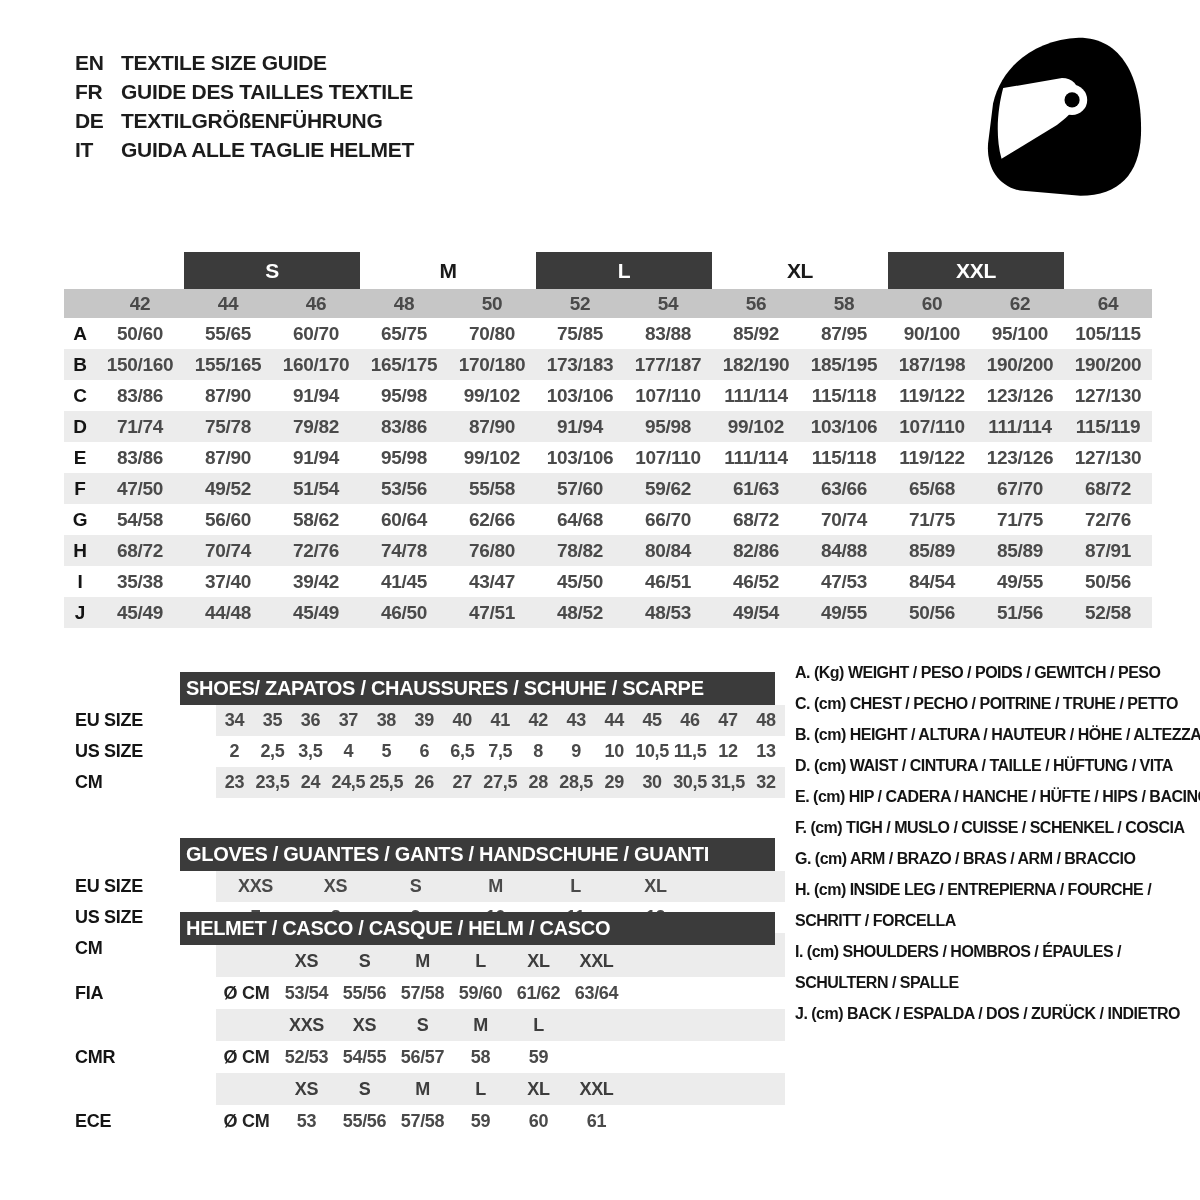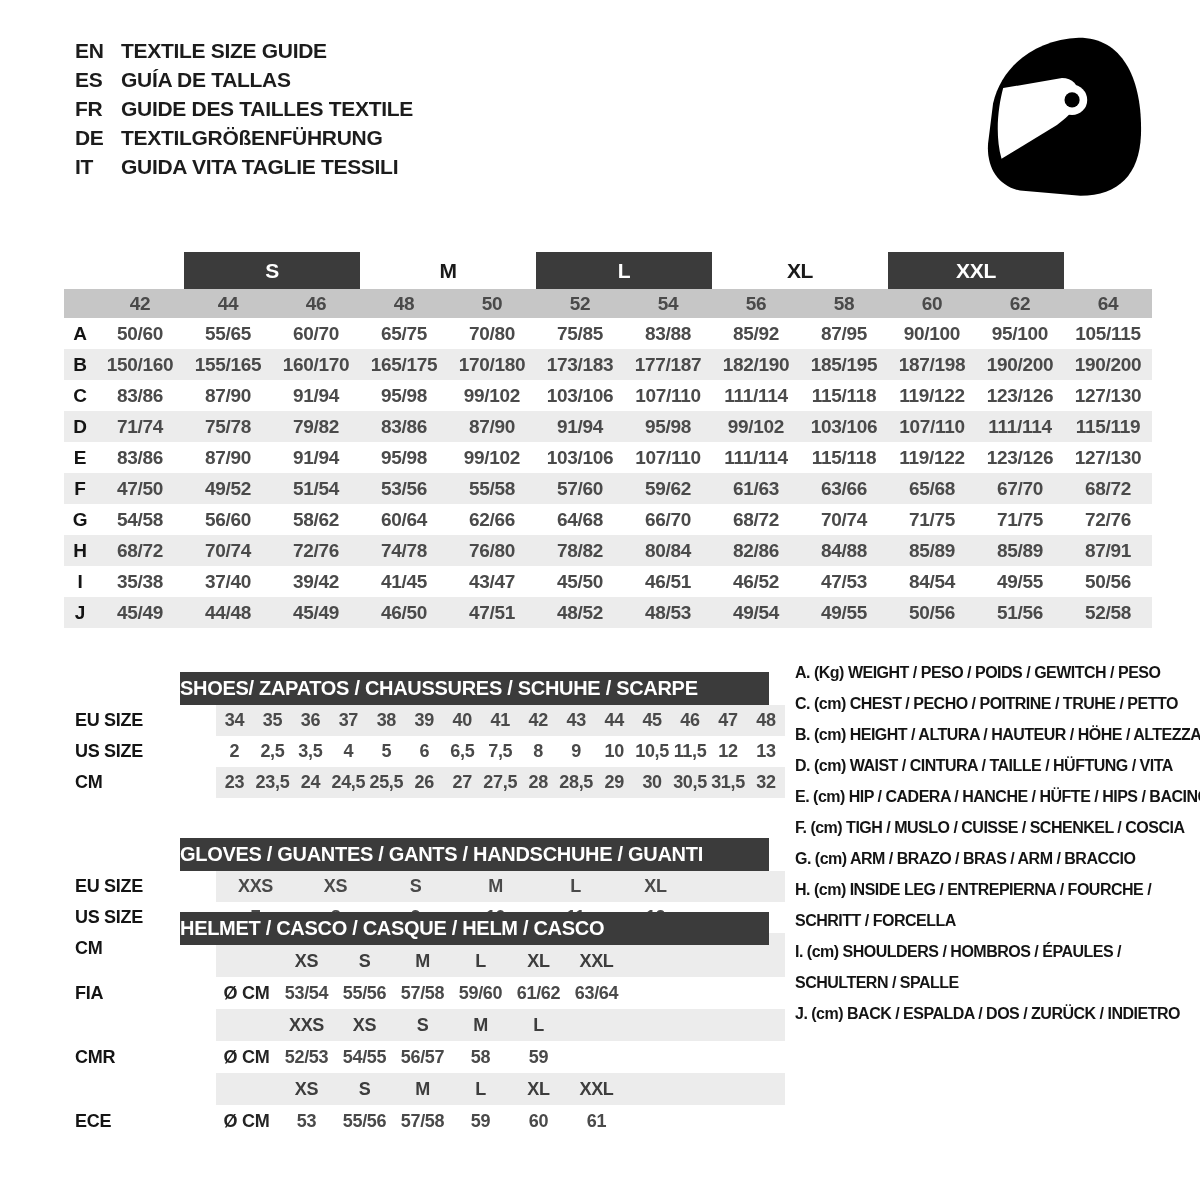--- a/index.html
+++ b/index.html
@@ -3,42 +3,42 @@
 <meta charset="utf-8">
 <style>
   html,body{margin:0;padding:0;}
   body{
     width:1200px;height:1200px;position:relative;background:#fff;
     font-family:"Liberation Sans",sans-serif;font-weight:bold;
     color:#1a1a1a;overflow:hidden;
     letter-spacing:-0.3px;
   }
   
-  .lang-block{position:absolute;left:75px;top:36px;}
+  .lang-block{position:absolute;left:75px;top:48px;}
   .lang-row{display:flex;font-size:21px;line-height:29px;color:#1c1c1c;}
   .lang-code{width:46px;}
   
   .helmet-icon{position:absolute;left:978px;top:30px;width:168px;height:170px;}
   
   .textile{position:absolute;left:64px;top:252px;width:1088px;}
   .grid13{display:grid;grid-template-columns:32px repeat(12,88px);}
   .band-row{height:37px;}
   .band{display:flex;align-items:center;justify-content:center;font-size:21px;}
   .band-dark{background:var(--bar_dark,#3b3b3b);color:#fff;}
   .band-plain{color:#1a1a1a;}
   .num-row{height:29px;background:var(--band_gray,#c6c6c6);}
   .num-row .cell{color:#4a4a4a;}
   .trow{height:31px;}
   .trow.alt{background:var(--stripe_gray,#ececec);}
   .cell{display:flex;align-items:center;justify-content:center;font-size:19px;color:#4a4a4a;}
   .cell.lbl{color:#141414;font-size:19px;}
   
   .section{position:absolute;left:75px;width:710px;}
   .sec-title{margin-left:105px;width:589px;height:33px;background:var(--bar_dark,#3b3b3b);
-    color:#fff;font-size:20px;line-height:33px;}
+    color:#fff;font-size:20px;line-height:33px;padding-left:6px;}
   .srow{display:flex;height:31px;gap:40px;}
   .srow.tall{height:32px;}
   .slabel{width:105px;display:flex;align-items:center;font-size:18px;color:#141414;}
   .svals{width:595px;display:grid;}
   .svals.stripe{background:var(--stripe_gray,#ececec);}
   .svals .cell{font-size:18px;}
   .cols15{grid-template-columns:repeat(15,1fr);}
   .cols6g{grid-template-columns:repeat(6,80px) 1fr;}
   .colsHelm{grid-template-columns:62px repeat(6,58px) 1fr;}
   .svals .unit{color:#242424;}
@@ -49,34 +49,30 @@
 </style>
 </head>
 <body>
 
 <div class="lang-block">
   <div class="lang-row">
     <span class="lang-code">EN</span>
     <span class="lang-label">TEXTILE SIZE GUIDE</span>
   </div>
   <div class="lang-row">
-    <span class="lang-code">ES</span>
-    <span class="lang-label">GUÍA DE TALLAS</span>
-  </div>
-  <div class="lang-row">
     <span class="lang-code">FR</span>
     <span class="lang-label">GUIDE DES TAILLES TEXTILE</span>
   </div>
   <div class="lang-row">
     <span class="lang-code">DE</span>
     <span class="lang-label">TEXTILGRÖßENFÜHRUNG</span>
   </div>
   <div class="lang-row">
     <span class="lang-code">IT</span>
-    <span class="lang-label">GUIDA VITA TAGLIE TESSILI</span>
+    <span class="lang-label">GUIDA ALLE TAGLIE HELMET</span>
   </div>
 </div>
 
 <div class="helmet-icon">
   <svg viewBox="0 0 100 100" width="168" height="170" aria-hidden="true">
     <path fill="#000" d="M60 4 C34 5 14 21 9 43 L6 67 C5 80 11 92 25 95 L61 98 C84 98 96 85 97 62 C98 30 87 4 60 4 Z"></path>
     <path fill="#fff" d="M15 34 L50 28 C58 28 62 35 59 43 C57 48 52 52 47 56 L14 76 C10 62 12 45 15 34 Z"></path>
     <circle cx="56" cy="41" r="9" fill="#fff"></circle>
     <circle cx="56" cy="41" r="4.5" fill="#000"></circle>
   </svg>

